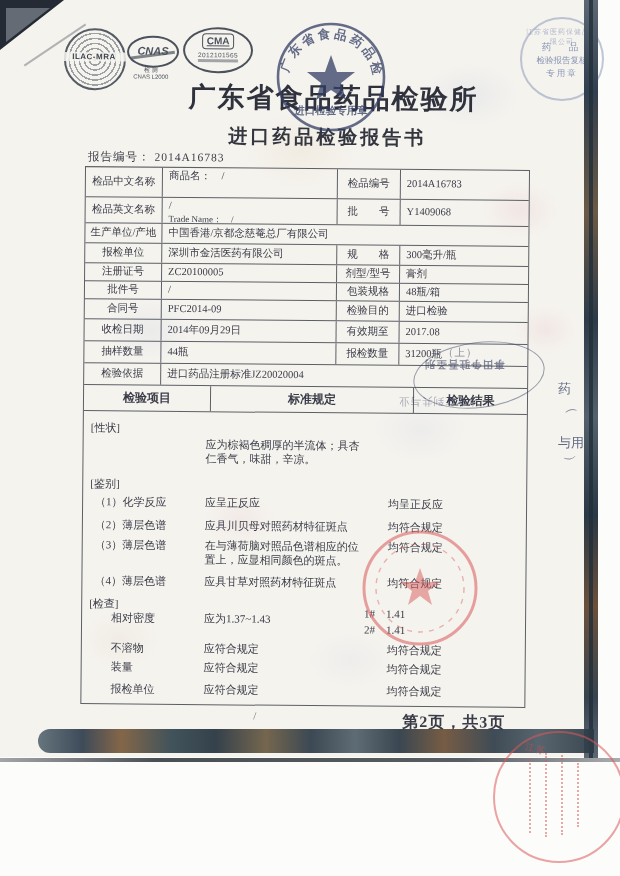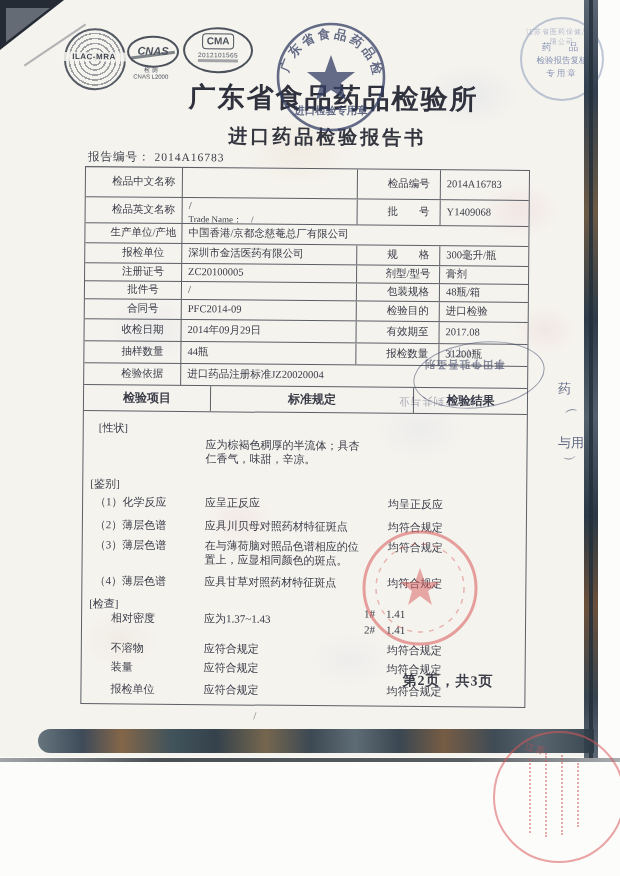--- a/index.html
+++ b/index.html
@@ -34,21 +34,21 @@
   .ilac{left:63px;top:30px;width:58px;height:58px;border-radius:50%;border:2px solid #565c66;
         background:repeating-radial-gradient(circle at 50% 50%, rgba(86,92,102,.55) 0 1.5px, transparent 1.5px 5px);text-align:center;}
   .ilac-label{position:absolute;left:-4px;top:22px;width:64px;background:rgba(245,243,238,.85);
         font:bold 8px "Liberation Sans",sans-serif;letter-spacing:.5px;color:#3f454f;}
   .cnas{left:126px;top:37px;width:48px;height:28px;border:2px solid #4c525c;border-radius:50%;
         font:italic bold 11px "Liberation Sans",sans-serif;line-height:26px;}
   .cnas-swoosh{position:absolute;left:2px;top:16px;width:44px;height:3px;background:#4c525c;transform:rotate(-8deg);opacity:.7;}
   .cnas-sub{position:absolute;left:126px;top:68px;width:48px;font:6px "Liberation Sans",sans-serif;color:#4c525c;text-align:center;line-height:7px;}
   .cma{left:182px;top:28px;width:66px;height:42px;border:2.5px solid #4c525c;border-radius:50%;}
   .cma-inner{margin:4px auto 0;width:30px;height:14px;border:1.5px solid #4c525c;border-radius:4px;
-        font:bold 10px "Liberation Sans",sans-serif;line-height:13px;}
+        font:bold 10px "Liberation Sans",sans-serif;line-height:13px;text-decoration:underline;}
   .cma-no{font:6.5px "Liberation Sans",sans-serif;margin-top:2px;letter-spacing:.4px;}
   .cma-bar{margin:1px auto 0;width:40px;height:3px;background:#6a7078;opacity:.6;}
   
   .title{position:absolute;left:188px;top:80px;font-size:27px;font-weight:bold;letter-spacing:2px;color:#2f313c;
          font-family:"Liberation Sans","DejaVu Sans",sans-serif;}
   .subtitle{position:absolute;left:228px;top:124px;font-size:19px;font-weight:bold;letter-spacing:3px;color:#33353f;}
   .repno{position:absolute;left:88px;top:151px;font-size:11.5px;letter-spacing:1px;}
   
   .stamp-c{position:absolute;left:273px;top:19px;width:116px;height:116px;opacity:.88;}
   .stamp-r{position:absolute;left:520px;top:17px;width:80px;height:80px;border-radius:50%;
@@ -69,30 +69,30 @@
   .red-arc-text{position:absolute;left:30px;top:10px;font-size:9px;color:rgba(200,80,80,.65);transform:rotate(14deg);letter-spacing:2px;}
   .margin-marks{position:absolute;left:558px;top:382px;width:30px;color:rgba(58,70,105,.8);font-size:13px;line-height:1;}
   .margin-marks div{margin-bottom:14px;}
   
   .tbl{position:absolute;left:85px;top:168px;width:445px;border:1.2px solid #5c5f66;box-sizing:border-box;
        font-size:10.5px;line-height:12.5px;}
   .tr{display:flex;border-bottom:1px solid #5c5f66;box-sizing:border-box;}
   .tr:last-child{border-bottom:none;}
   .c{box-sizing:border-box;border-right:1px solid #5c5f66;padding:2px 6px;overflow:hidden;}
   .c:last-child{border-right:none;}
-  .lab{display:flex;align-items:center;justify-content:center;text-align:center;padding:2px 2px;margin-left:20px;}
+  .lab{display:flex;align-items:center;justify-content:center;text-align:center;padding:2px 2px;}
   .w1{width:77px;flex:none;} .w2{width:175px;flex:none;} .w3{width:63px;flex:none;} .w4{flex:1;}
   .vmid{display:flex;align-items:center;}
   .en{font-size:9px;}
   
   .spec-h{display:flex;font-size:12px;font-weight:bold;}
   .sh{box-sizing:border-box;border-right:1px solid #5c5f66;display:flex;align-items:center;justify-content:center;}
   .body-cell{position:relative;height:292px;font-size:11px;line-height:13.5px;}
   .bl{position:absolute;}
-  .footer{position:absolute;left:407px;top:671px;font-size:14px;font-weight:bold;letter-spacing:1px;}
+  .footer{position:absolute;left:407px;top:711px;font-size:16px;font-weight:bold;letter-spacing:1px;}
   .slash{position:absolute;left:258px;top:710px;font-size:11px;opacity:.7;}
 </style>
 </head>
 <body>
 
 <div class="scan">
   <div class="paper"></div>
   <div class="mottle"></div>
 
   <div class="printed">
@@ -118,20 +118,21 @@
     <div class="subtitle">进口药品检验报告书</div>
     <div class="repno">
       <span>报告编号：</span>
       <span>2014A16783</span>
     </div>
 
     <div class="tbl">
       <div class="tr" style="height:30px">
         <div class="c w1 lab">检品中文名称</div>
         <div class="c w2">
+          <div>商品名：　/</div>
         </div>
         <div class="c w3 lab">检品编号</div>
         <div class="c w4 vmid">2014A16783</div>
       </div>
       <div class="tr" style="height:26px">
         <div class="c w1 lab">检品英文名称</div>
         <div class="c w2">
           <div>/</div>
           <div class="en">Trade Name：　/</div>
         </div>
@@ -183,21 +184,21 @@
         <div class="c w4 vmid">进口药品注册标准JZ20020004</div>
       </div>
 
       <div class="tr spec-h" style="height:26px">
         <div class="sh" style="width:127px">检验项目</div>
         <div class="sh" style="width:203px">标准规定</div>
         <div class="sh" style="flex:1;border-right:none">检验结果</div>
       </div>
 
       <div class="body-cell">
-        <div class="bl" style="left:15px;top:10px">[性状]</div>
+        <div class="bl" style="left:7px;top:10px">[性状]</div>
         <div class="bl" style="left:122px;top:26px;width:158px">应为棕褐色稠厚的半流体；具杏仁香气，味甜，辛凉。</div>
 
         <div class="bl" style="left:7px;top:66px">[鉴别]</div>
         <div class="bl" style="left:12px;top:84px">（1）化学反应</div>
         <div class="bl" style="left:122px;top:84px">应呈正反应</div>
         <div class="bl" style="left:305px;top:84px">均呈正反应</div>
         <div class="bl" style="left:12px;top:107px">（2）薄层色谱</div>
         <div class="bl" style="left:122px;top:107px">应具川贝母对照药材特征斑点</div>
         <div class="bl" style="left:305px;top:107px">均符合规定</div>
         <div class="bl" style="left:12px;top:127px">（3）薄层色谱</div>

